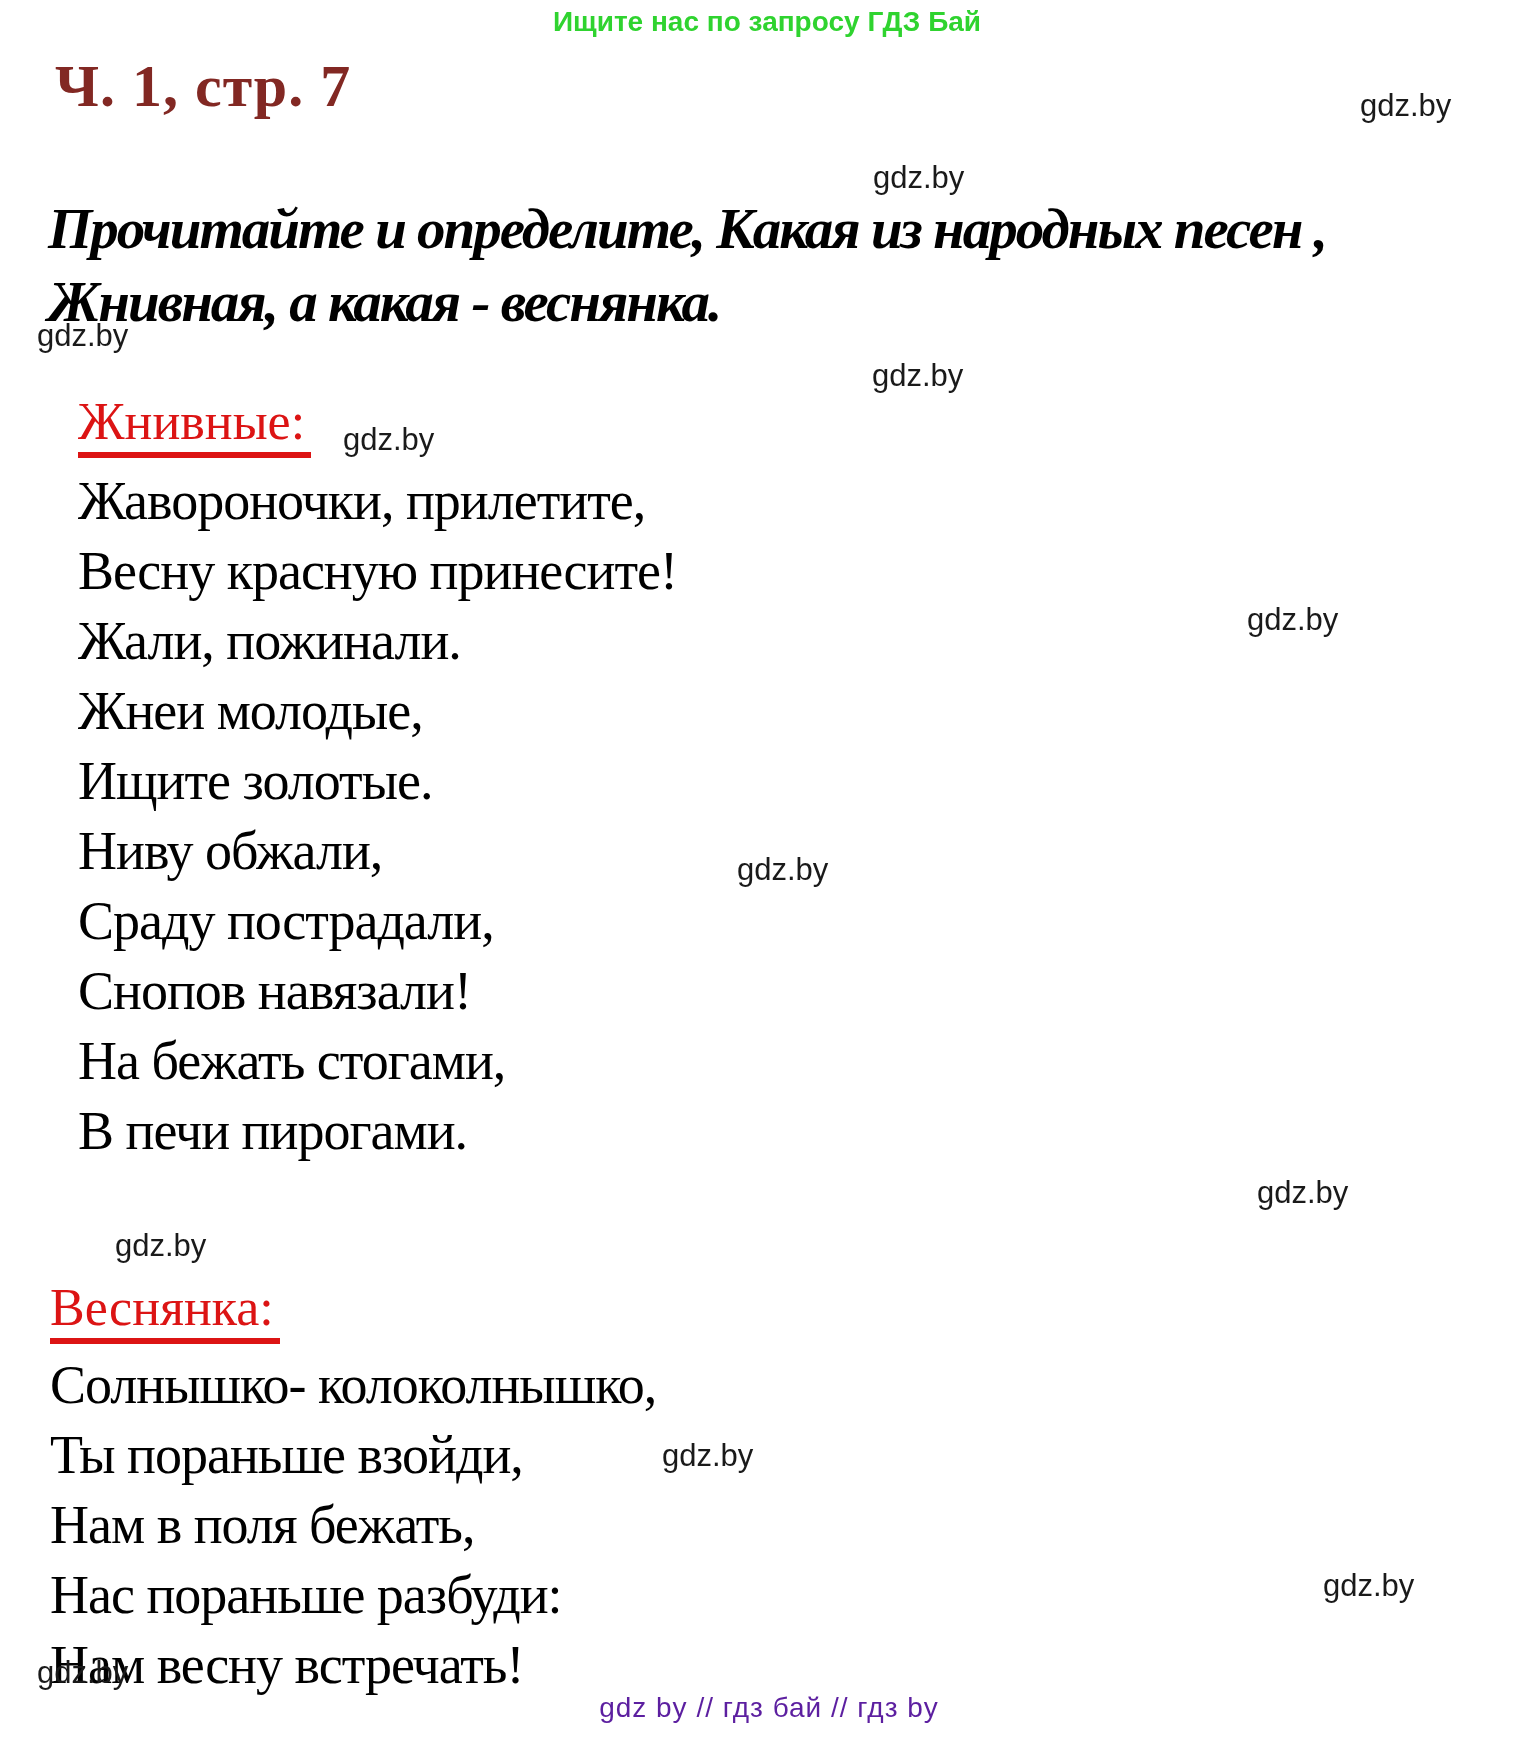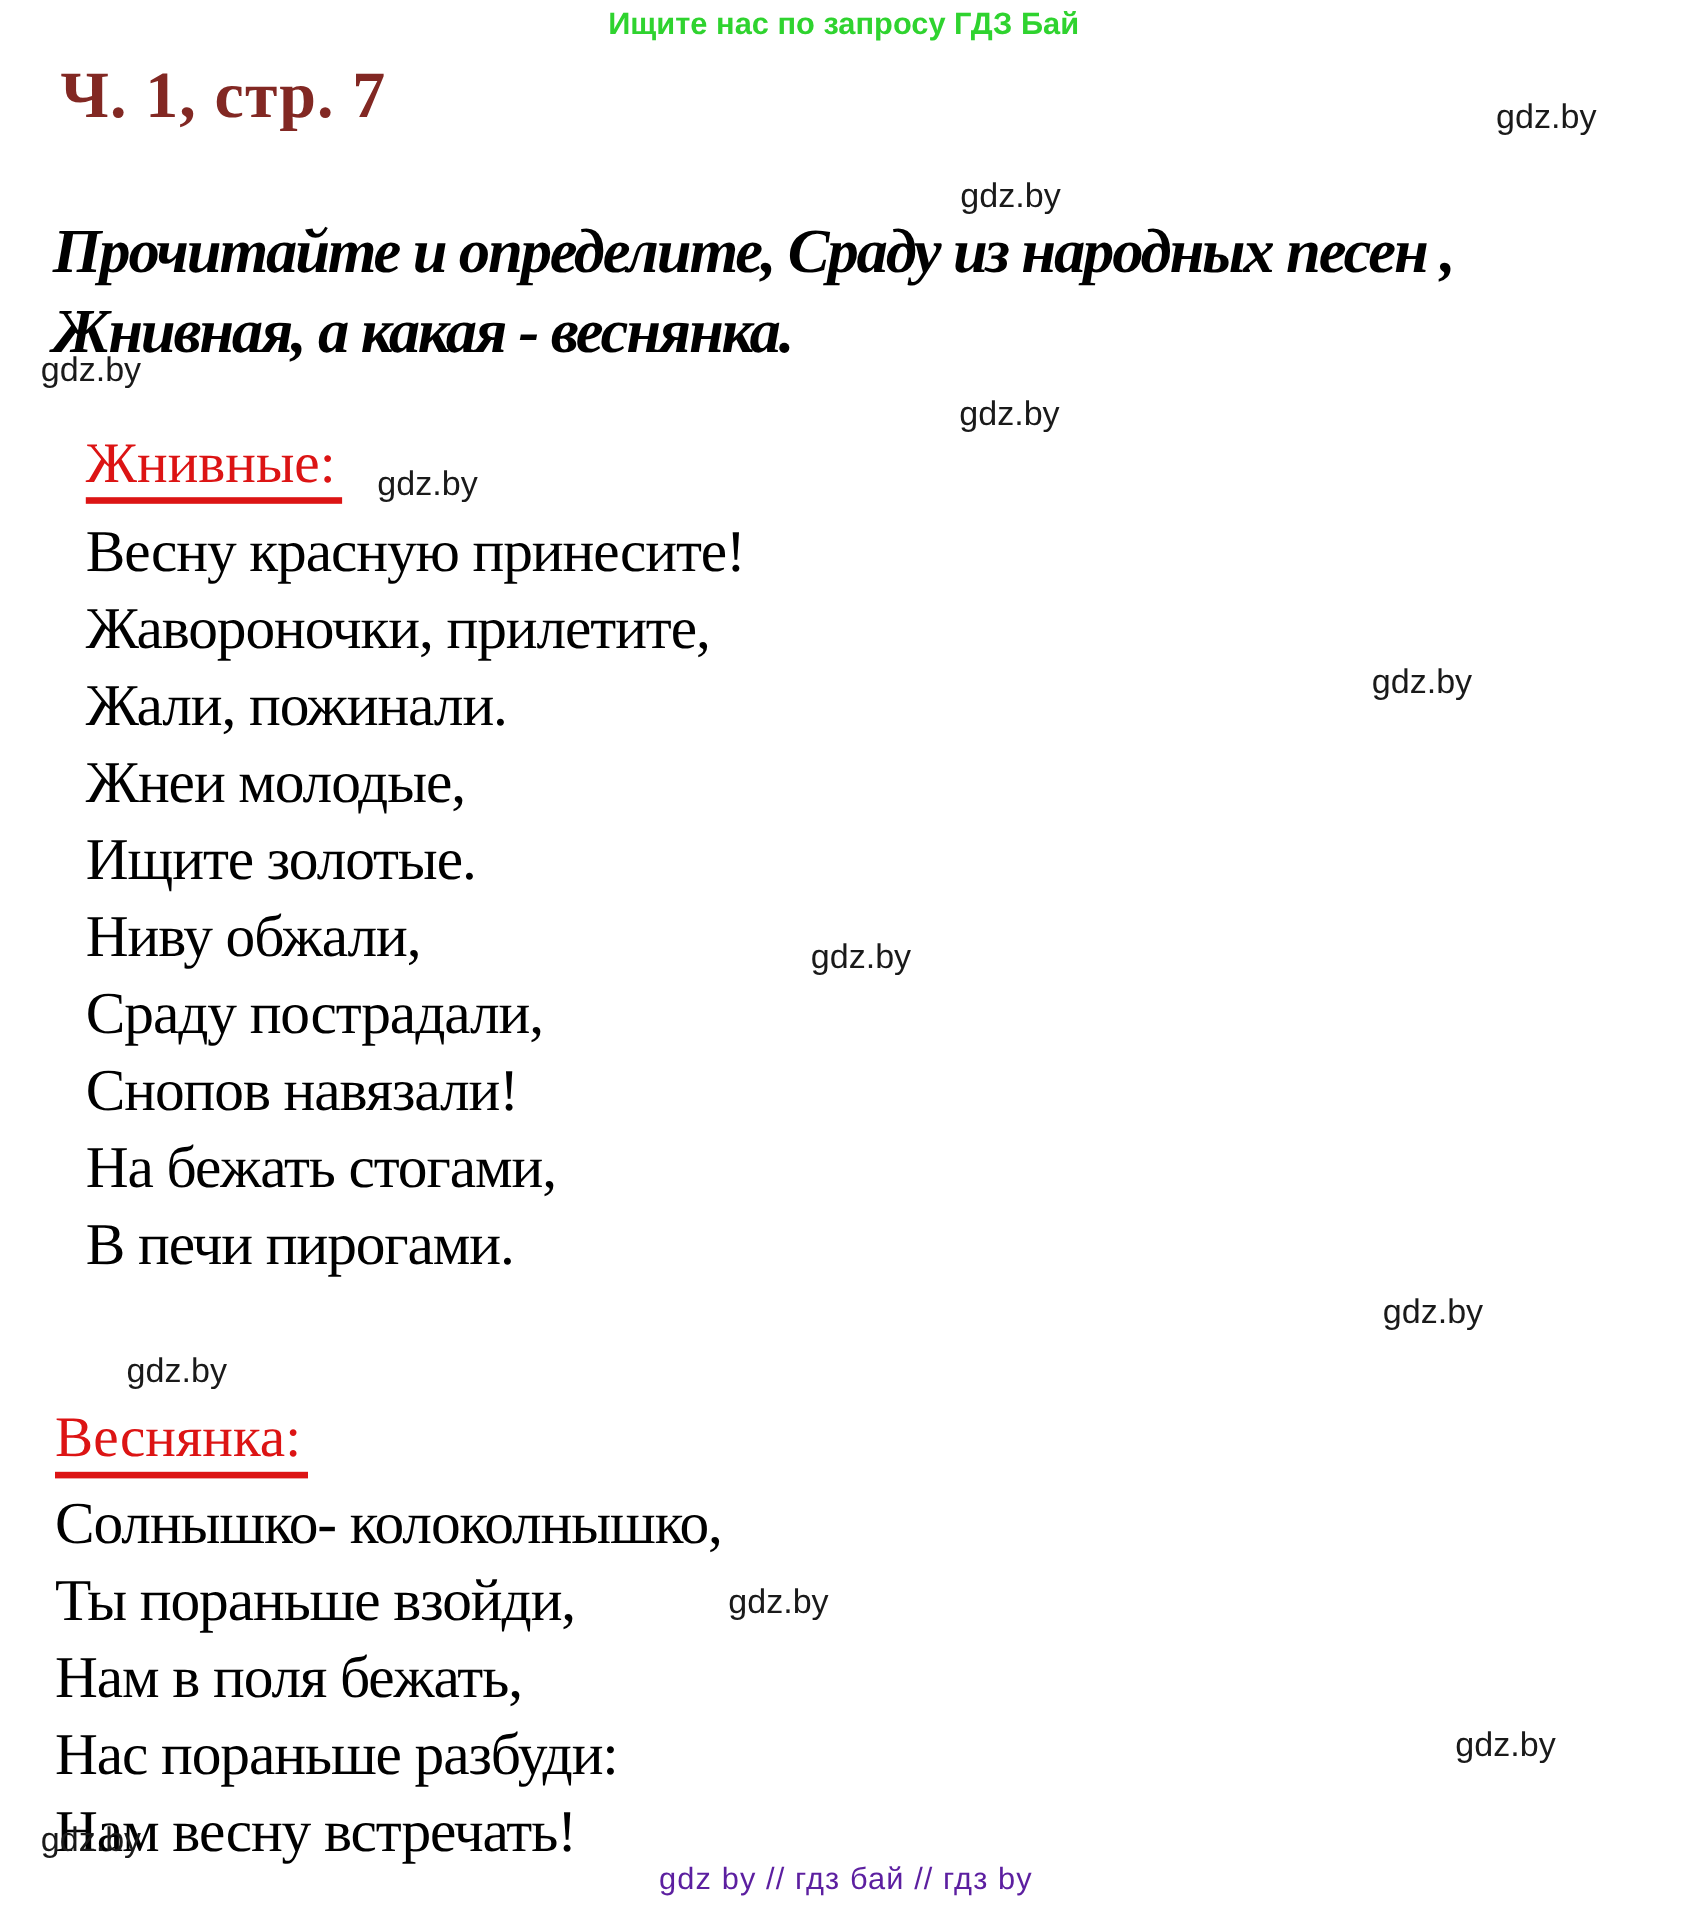--- a/index.html
+++ b/index.html
@@ -61,28 +61,28 @@
   }
 </style>
 </head>
 <body>
 
 <div class="banner">Ищите нас по запросу ГДЗ Бай</div>
 
 <div class="page-heading">Ч. 1, стр. 7</div>
 
 <div class="task-title">
-  <div>Прочитайте и определите, Сраду из народных песен ,</div>
+  <div>Прочитайте и определите, Какая из народных песен ,</div>
   <div>Жнивная, а какая - веснянка.</div>
 </div>
 
 <div class="song-section" id="section-zhnivnye">
   <div><span class="heading">Жнивные:</span></div>
+  <div class="line">Жавороночки, прилетите,</div>
   <div class="line">Весну красную принесите!</div>
-  <div class="line">Жавороночки, прилетите,</div>
   <div class="line">Жали, пожинали.</div>
   <div class="line">Жнеи молодые,</div>
   <div class="line">Ищите золотые.</div>
   <div class="line">Ниву обжали,</div>
   <div class="line">Сраду пострадали,</div>
   <div class="line">Снопов навязали!</div>
   <div class="line">На бежать стогами,</div>
   <div class="line">В печи пирогами.</div>
 </div>
 

